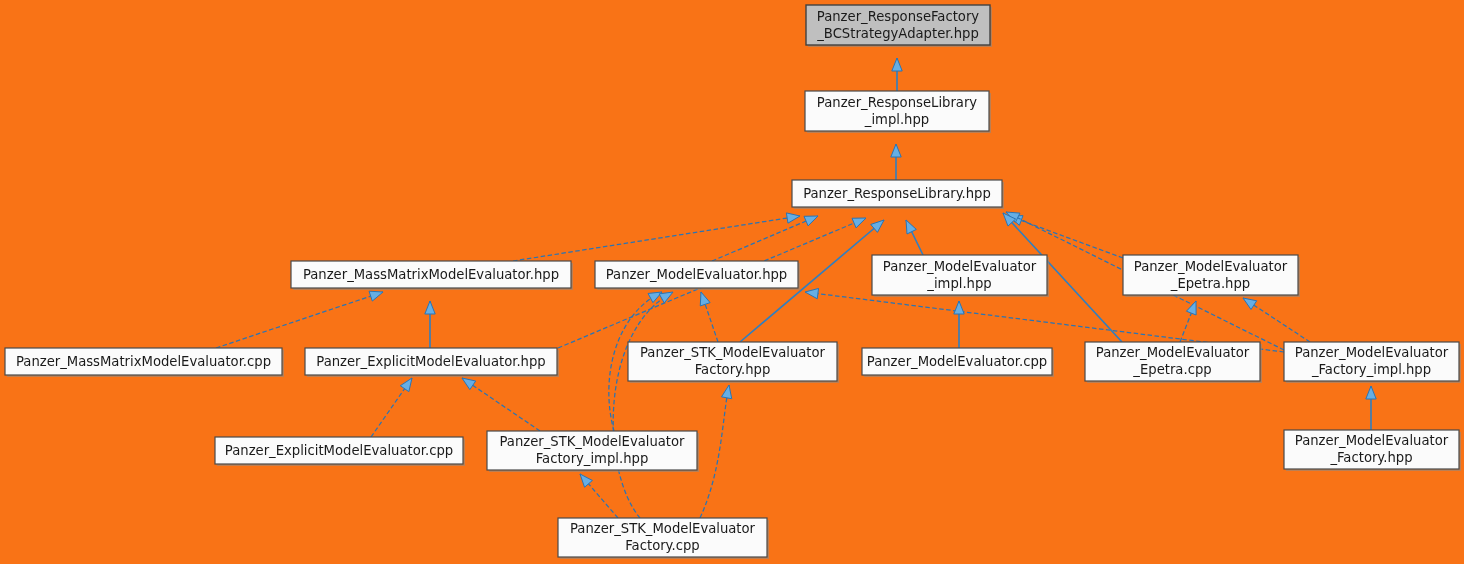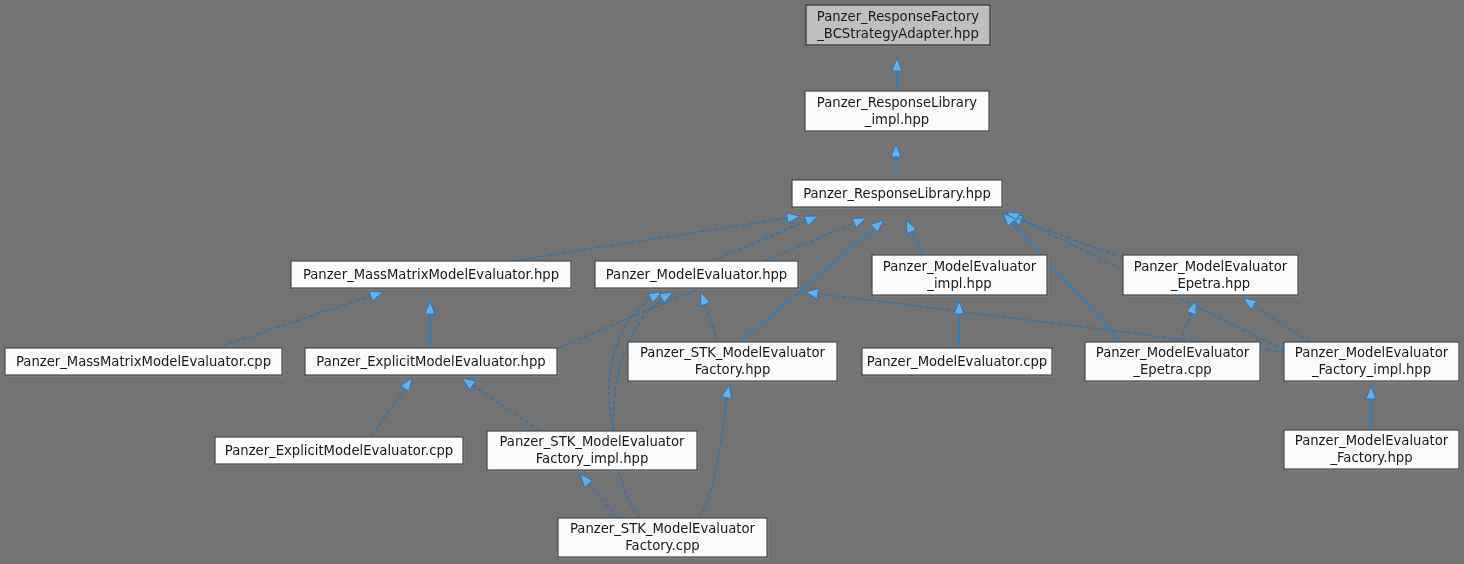--- a/index.html
+++ b/index.html
@@ -4,21 +4,21 @@
 <style>
   html, body {
     margin: 0;
     padding: 0;
     background: #ffffff;
   }
   #graph-root {
     position: relative;
     width: 1464px;
     height: 564px;
-    background: #737373;
+    background: #f97316;
     font-family: "DejaVu Sans", "Liberation Sans", sans-serif;
     overflow: hidden;
   }
   svg.graph-canvas {
     position: absolute;
     left: 0;
     top: 0;
     width: 1464px;
     height: 564px;
   }

